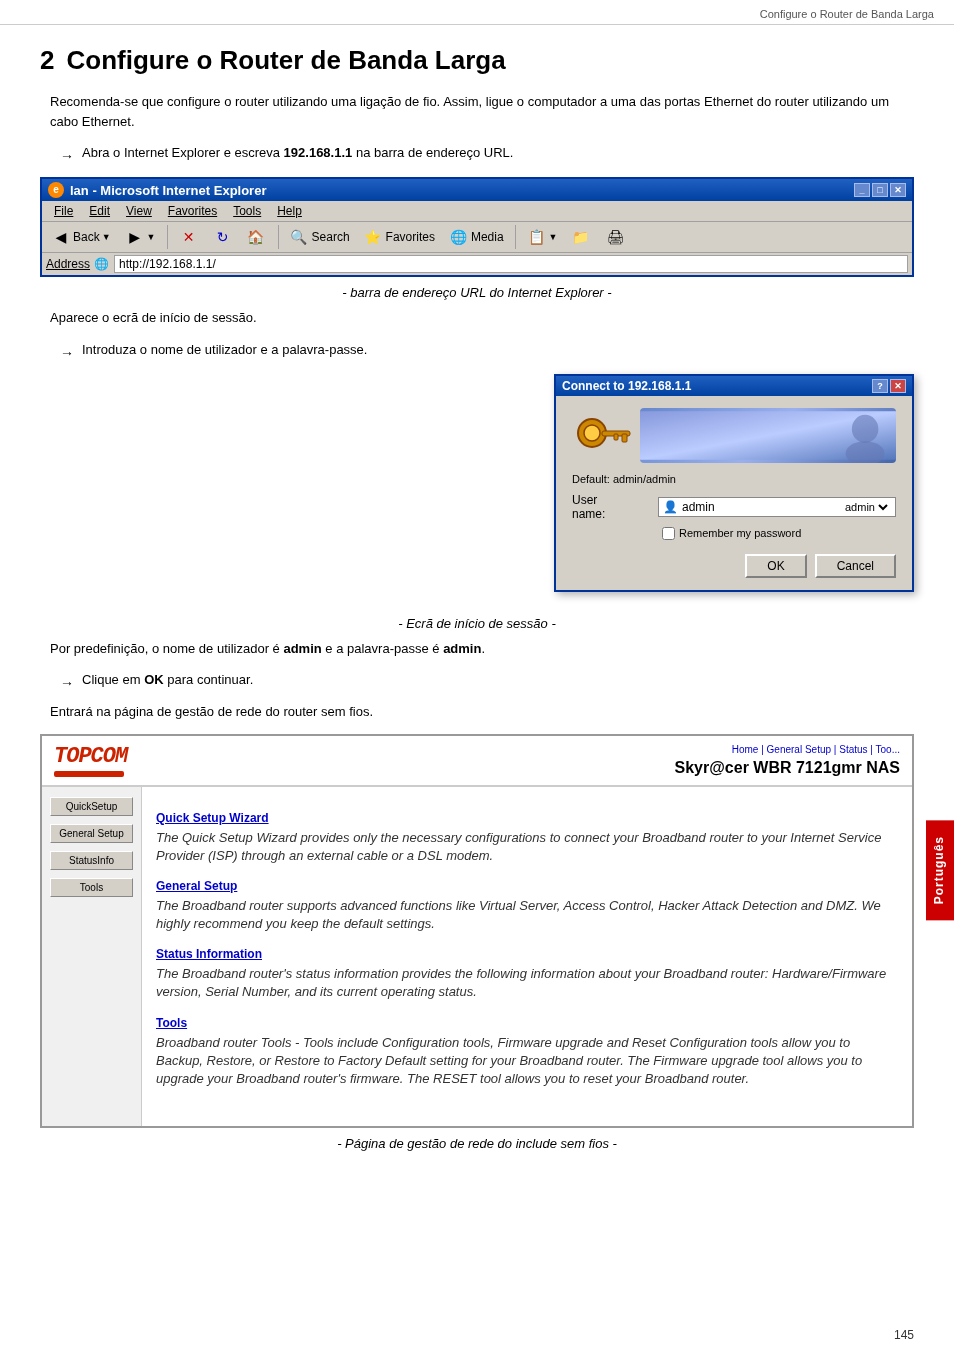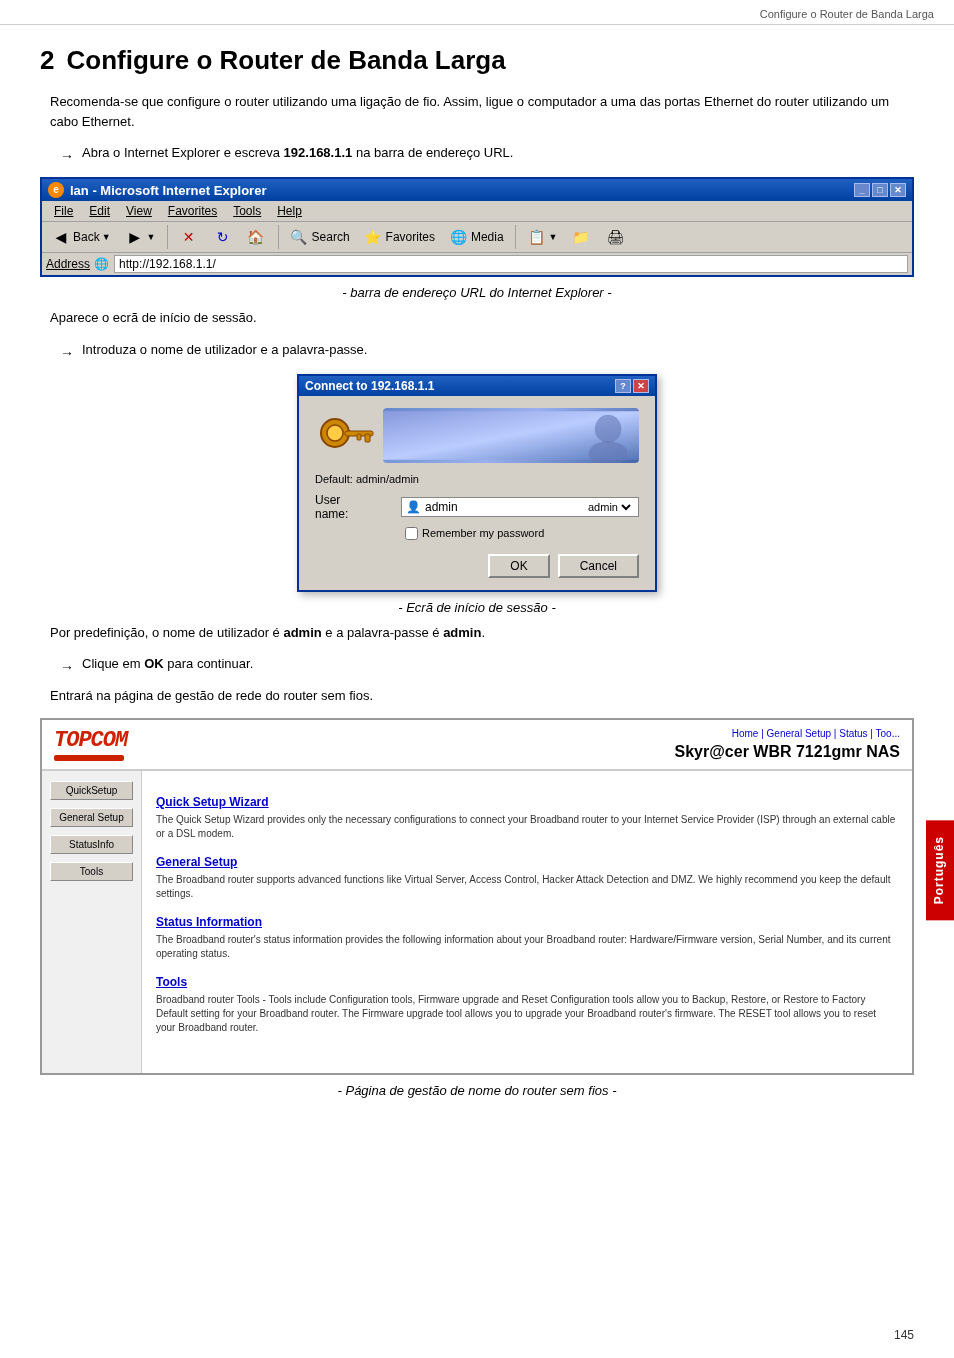--- a/index.html
+++ b/index.html
@@ -192,22 +192,22 @@
     .caption {
       text-align: center;
       font-style: italic;
       font-size: 13px;
       margin: 8px 0;
     }
 
     
     .dialog-wrapper {
       display: flex;
-      justify-content: center;
-      margin: 12px 0 8px 0;
+      justify-content: flex-end;
+      margin: 12px 0 24px 0;
     }
     .dialog-box {
       width: 360px;
       border: 2px solid #003399;
       background: #d4d0c8;
       box-shadow: 3px 3px 8px rgba(0,0,0,0.3);
     }
     .dialog-titlebar {
       background: linear-gradient(to bottom, #2060c0, #0040a0);
       color: white;
@@ -404,23 +404,24 @@
       margin-bottom: 14px;
     }
     .router-section-title {
       font-size: 12px;
       font-weight: bold;
       color: #0000cc;
       text-decoration: underline;
       margin-bottom: 4px;
     }
     .router-section-text {
-      font-size: 10px;
+      font-size: 13px;
       line-height: 1.4;
       color: #333;
+      font-style: italic;
     }
 
     
     .side-tab {
       position: absolute;
       right: 0;
       top: 820px;
       width: 28px;
       writing-mode: vertical-rl;
       text-orientation: mixed;
@@ -676,19 +677,19 @@
         </div>
 
         <div class="router-section">
           <div class="router-section-title">Tools</div>
           <div class="router-section-text">Broadband router Tools - Tools include Configuration tools, Firmware upgrade and Reset Configuration tools allow you to Backup, Restore, or Restore to Factory Default setting for your Broadband router. The Firmware upgrade tool allows you to upgrade your Broadband router's firmware. The RESET tool allows you to reset your Broadband router.</div>
         </div>
       </div>
     </div>
   </div>
 
-  <p class="caption">- Página de gestão de nome do router sem fios -</p>
+  <p class="caption">- Página de gestão de rede do include sem fios -</p>
 
 </div>
 
 <div class="side-tab">Português</div>
 
 <div class="page-number">145</div>
 
 </body></html>

